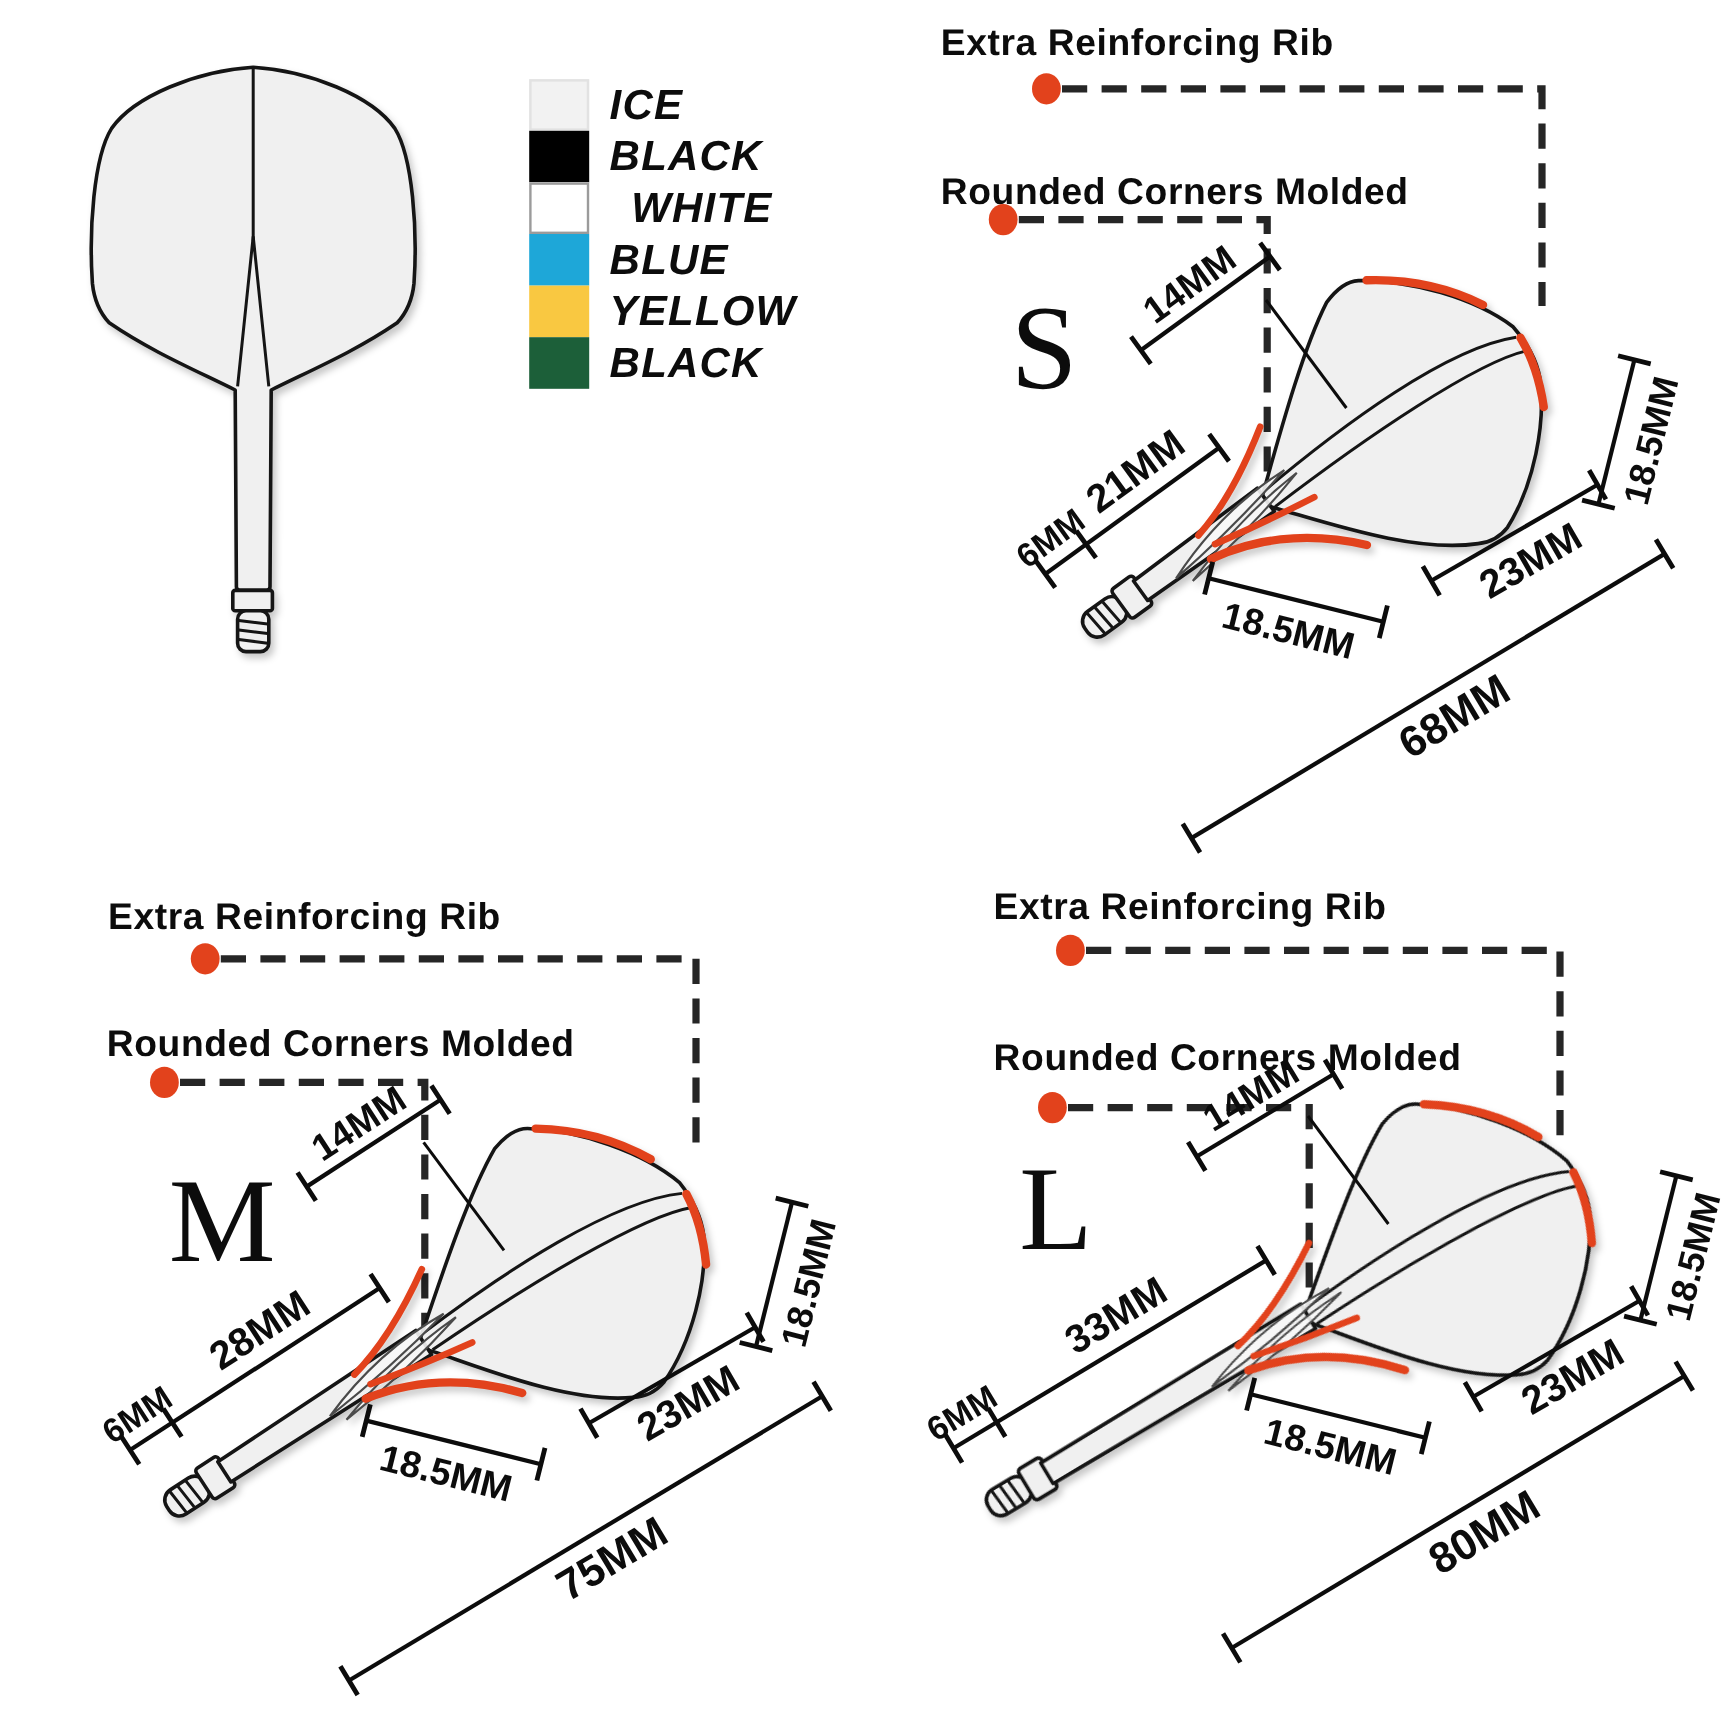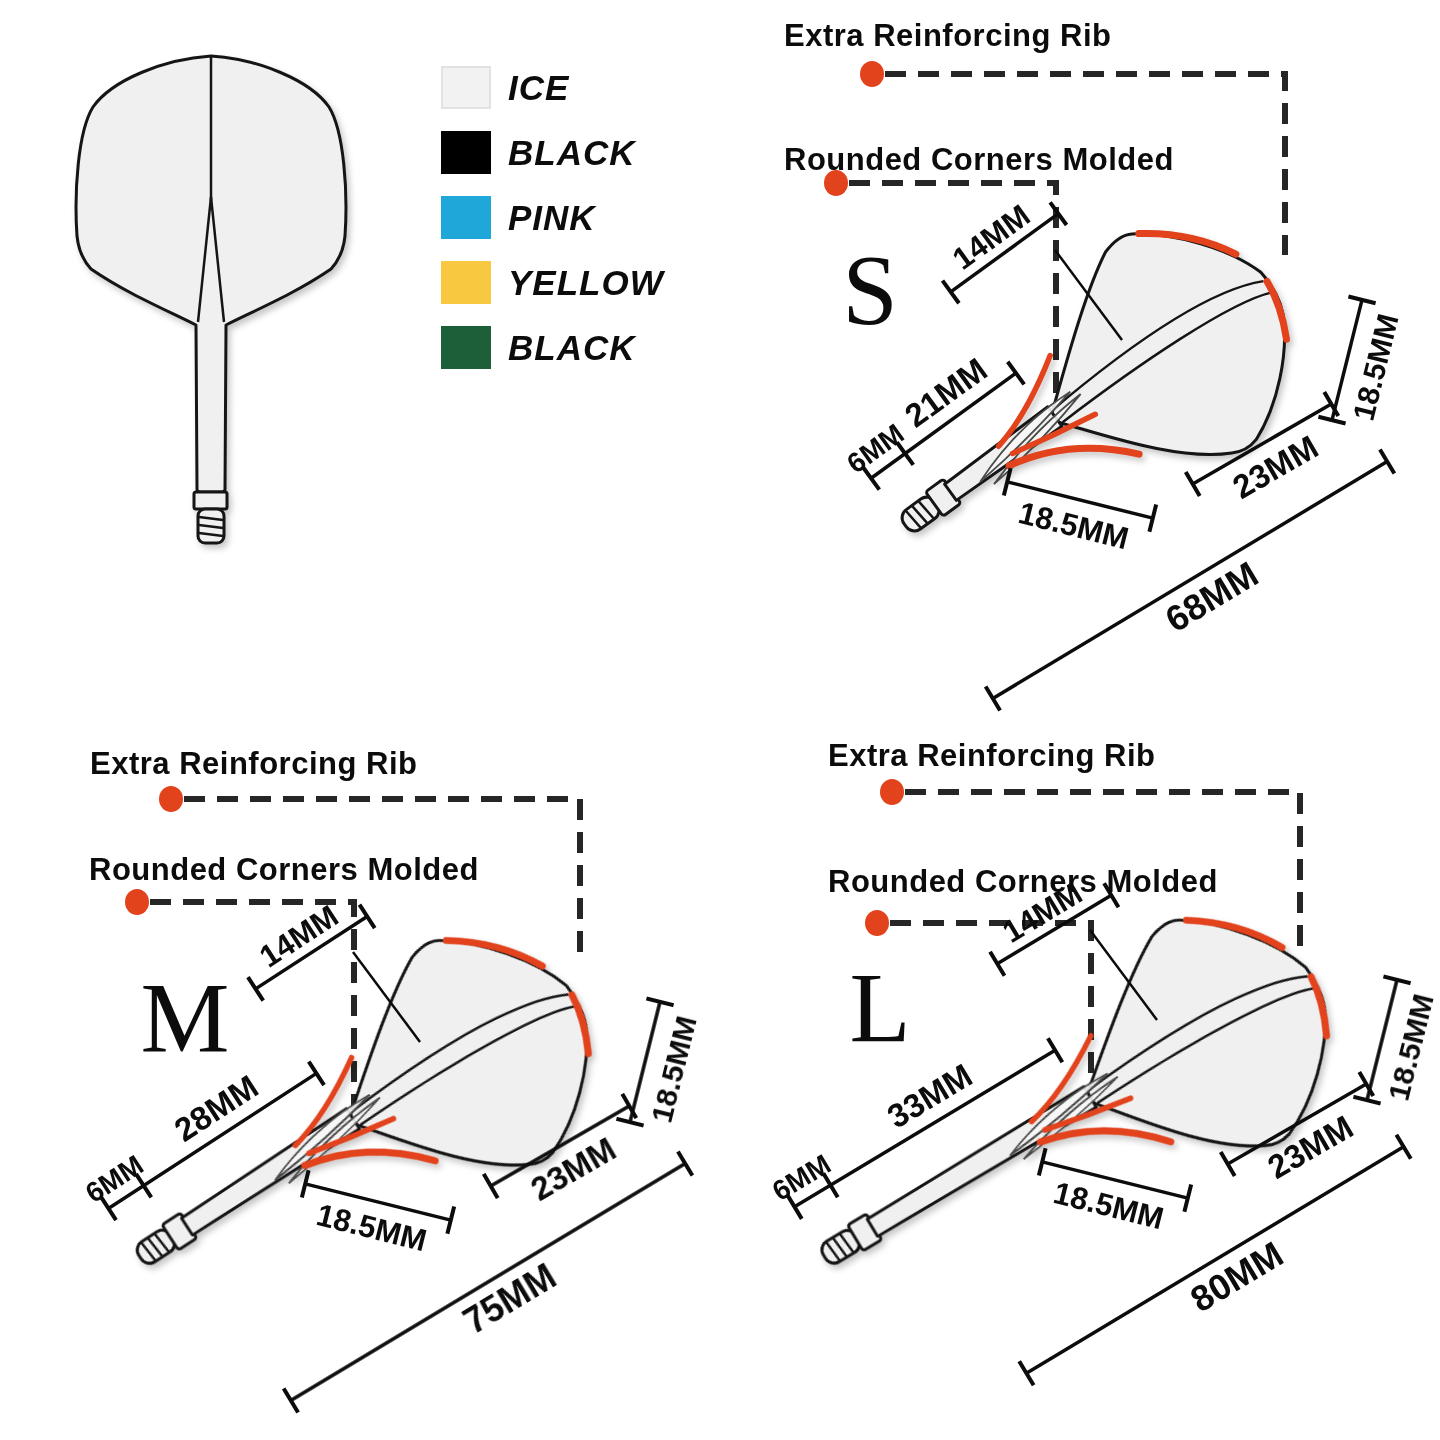--- a/index.html
+++ b/index.html
@@ -19,21 +19,21 @@
   .ink{stroke:var(--outline);stroke-width:2.5;fill:none;}
   .fin{stroke:#4a4a4a;stroke-width:1.8;fill:#f7f7f7;fill-opacity:.9;}
   .accent{stroke:var(--accent);stroke-width:7;fill:none;stroke-linecap:round;}
   .accent.thin{stroke-width:5.5;}
   .dash{stroke:var(--dash);stroke-width:6;stroke-dasharray:21 12;fill:none;}
   .dot{fill:var(--accent);}
   .dimline{stroke:#0c0c0c;stroke-width:3.5;fill:none;}
   .tick{stroke:#0c0c0c;stroke-width:4;fill:none;}
   .ext{stroke:#0c0c0c;stroke-width:2.5;fill:none;}
   .dart{filter:drop-shadow(3px 4px 3px rgba(0,0,0,.22));}
-  .legend{position:absolute;left:441px;top:66px;display:flex;flex-direction:column;gap:22px;}
+  .legend{position:absolute;left:441px;top:66px;display:flex;flex-direction:column;}
   .legend-row{display:flex;align-items:center;gap:17px;height:43px;}
   .swatch{width:50px;height:43px;box-sizing:border-box;border:2px solid transparent;flex:0 0 auto;}
   .legend-label{font-size:35px;font-weight:700;font-style:italic;color:#0c0c0c;letter-spacing:1px;}
   .legend-row.indent .legend-label{padding-left:18px;}
 </style>
 </head>
 <body>
 
 <svg class="abs" style="left:30px;top:25px;" width="420" height="650" viewBox="0 0 420 650">
   <g class="dart">
@@ -52,23 +52,27 @@
 
 <div class="legend">
   <div class="legend-row">
     <div class="swatch" style="background-color: rgb(242, 242, 242); border-color: rgb(226, 226, 226);"></div>
     <div class="legend-label">ICE</div>
   </div>
   <div class="legend-row">
     <div class="swatch" style="background-color: rgb(0, 0, 0);"></div>
     <div class="legend-label">BLACK</div>
   </div>
+  <div class="legend-row indent">
+    <div class="swatch" style="background-color: rgb(255, 255, 255); border-color: rgb(155, 155, 155);"></div>
+    <div class="legend-label">WHITE</div>
+  </div>
   <div class="legend-row">
     <div class="swatch" style="background-color: rgb(30, 167, 216);"></div>
-    <div class="legend-label">PINK</div>
+    <div class="legend-label">BLUE</div>
   </div>
   <div class="legend-row">
     <div class="swatch" style="background-color: rgb(249, 200, 65);"></div>
     <div class="legend-label">YELLOW</div>
   </div>
   <div class="legend-row">
     <div class="swatch" style="background-color: rgb(28, 95, 57);"></div>
     <div class="legend-label">BLACK</div>
   </div>
 </div>

